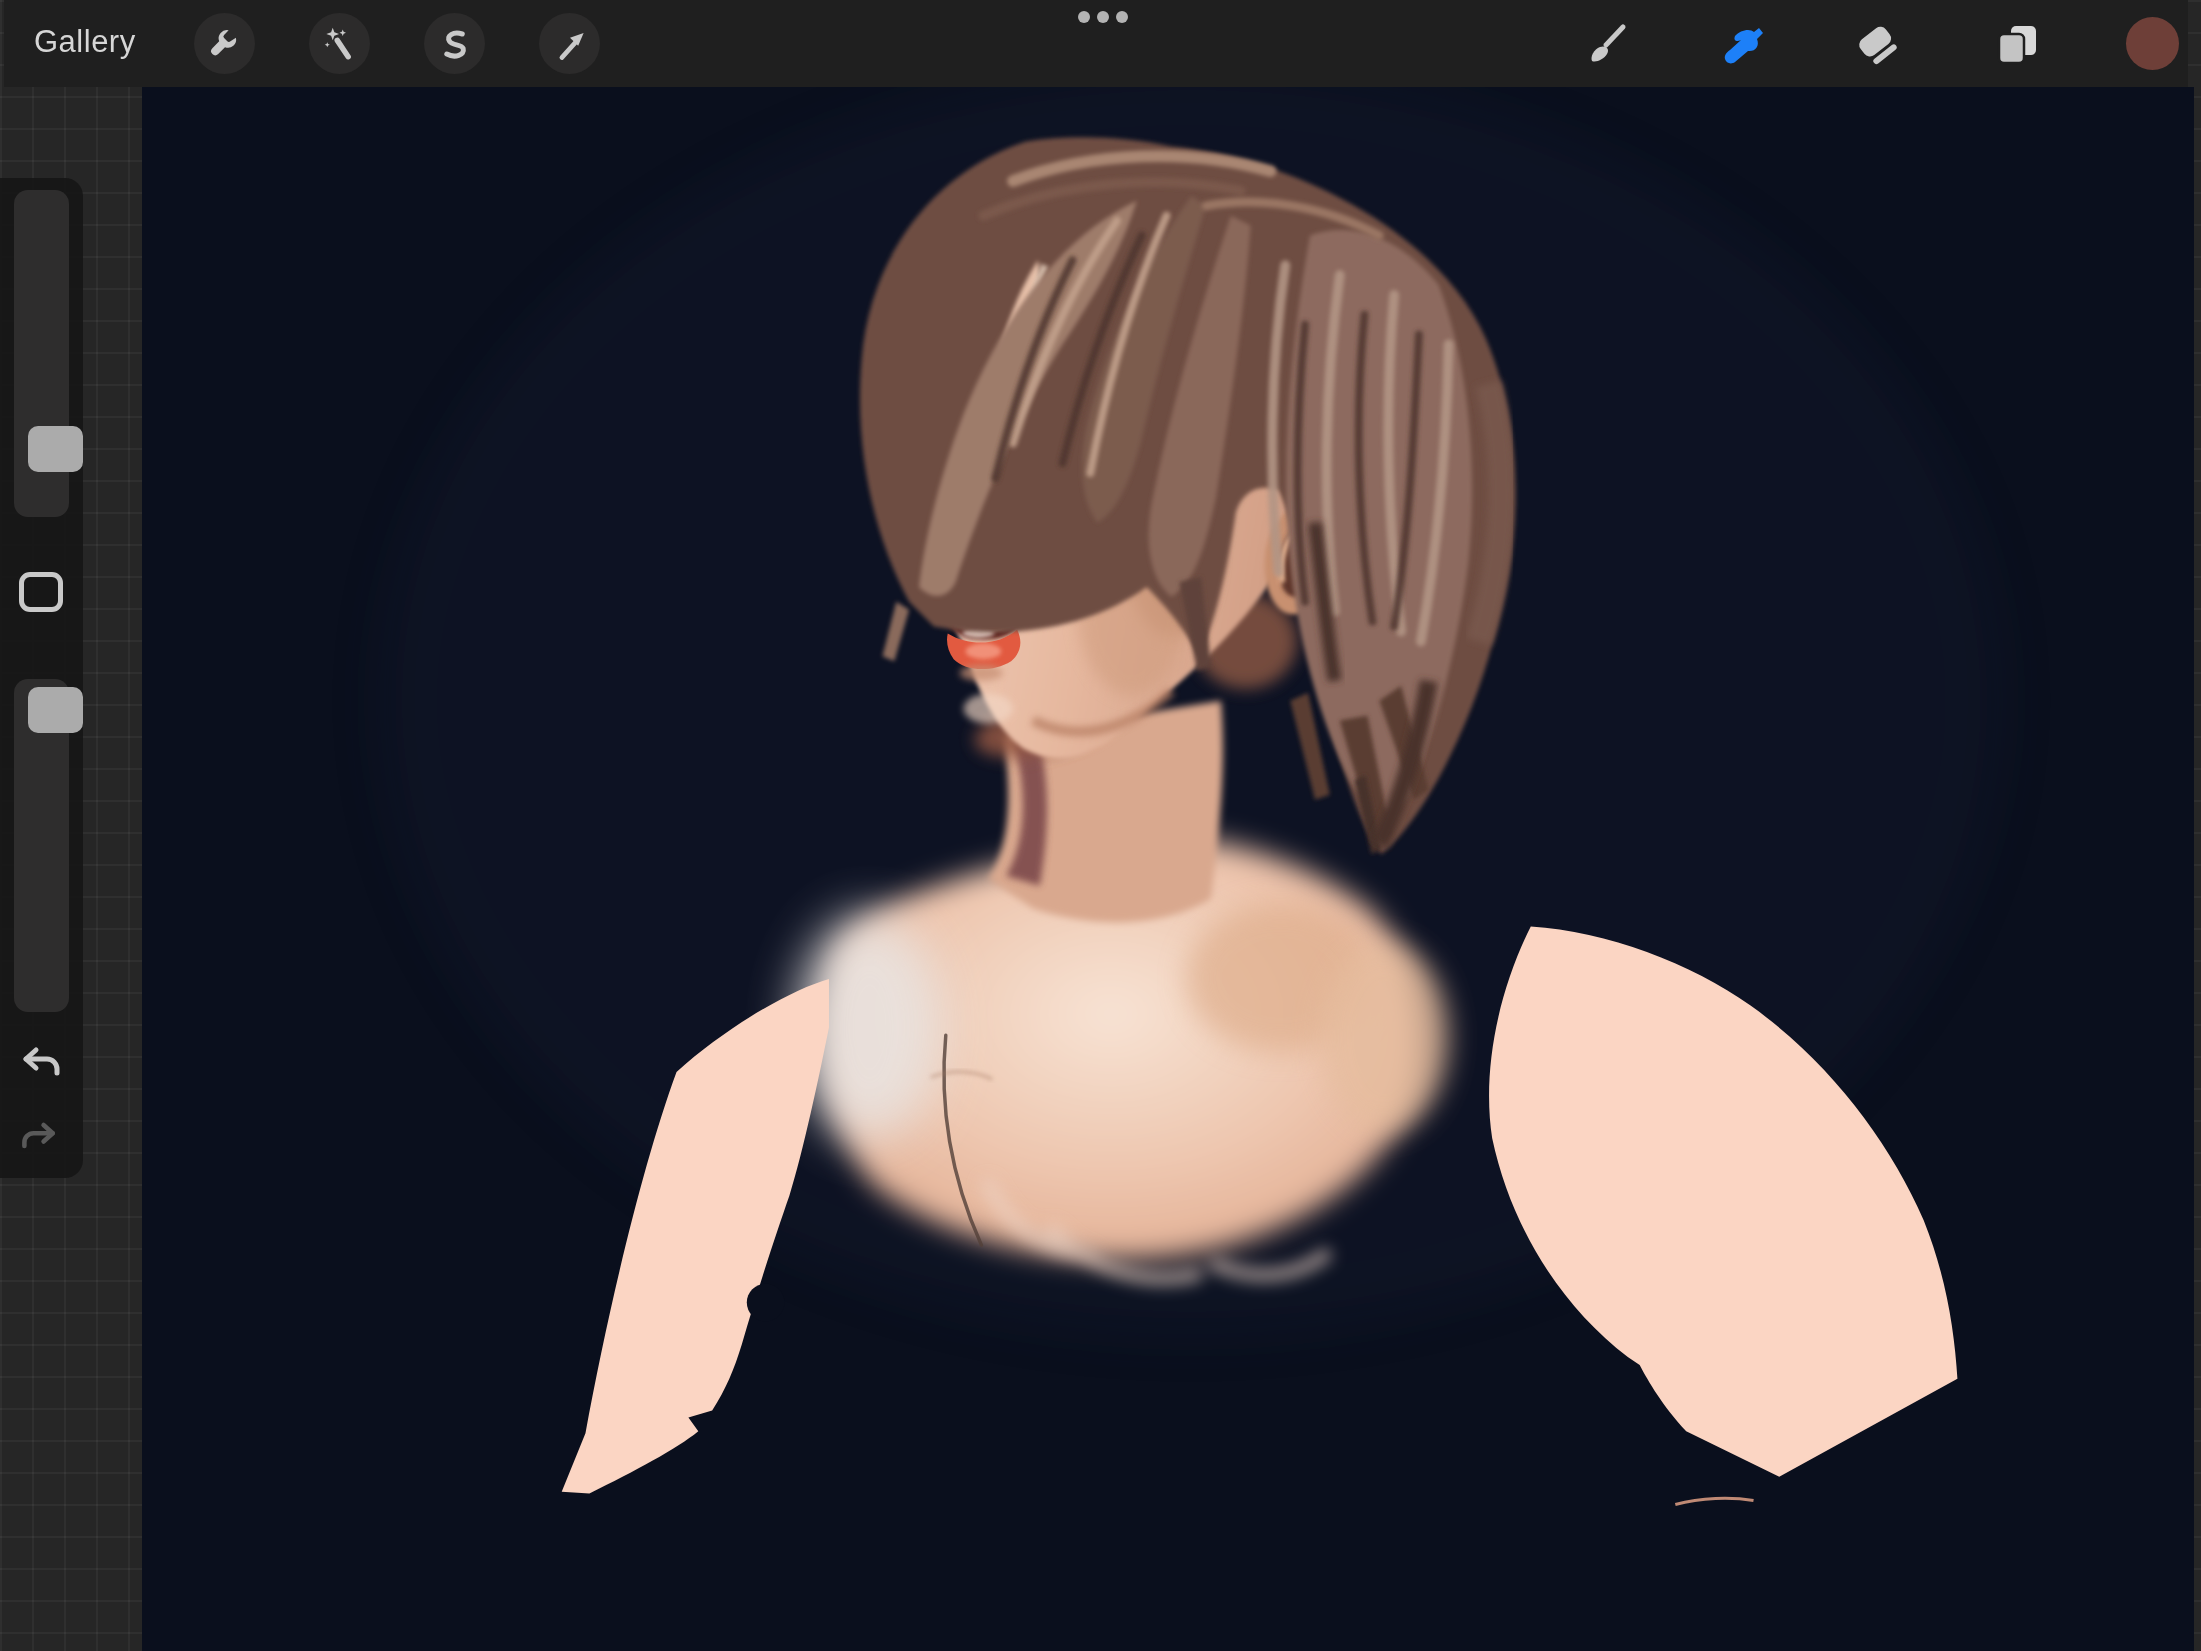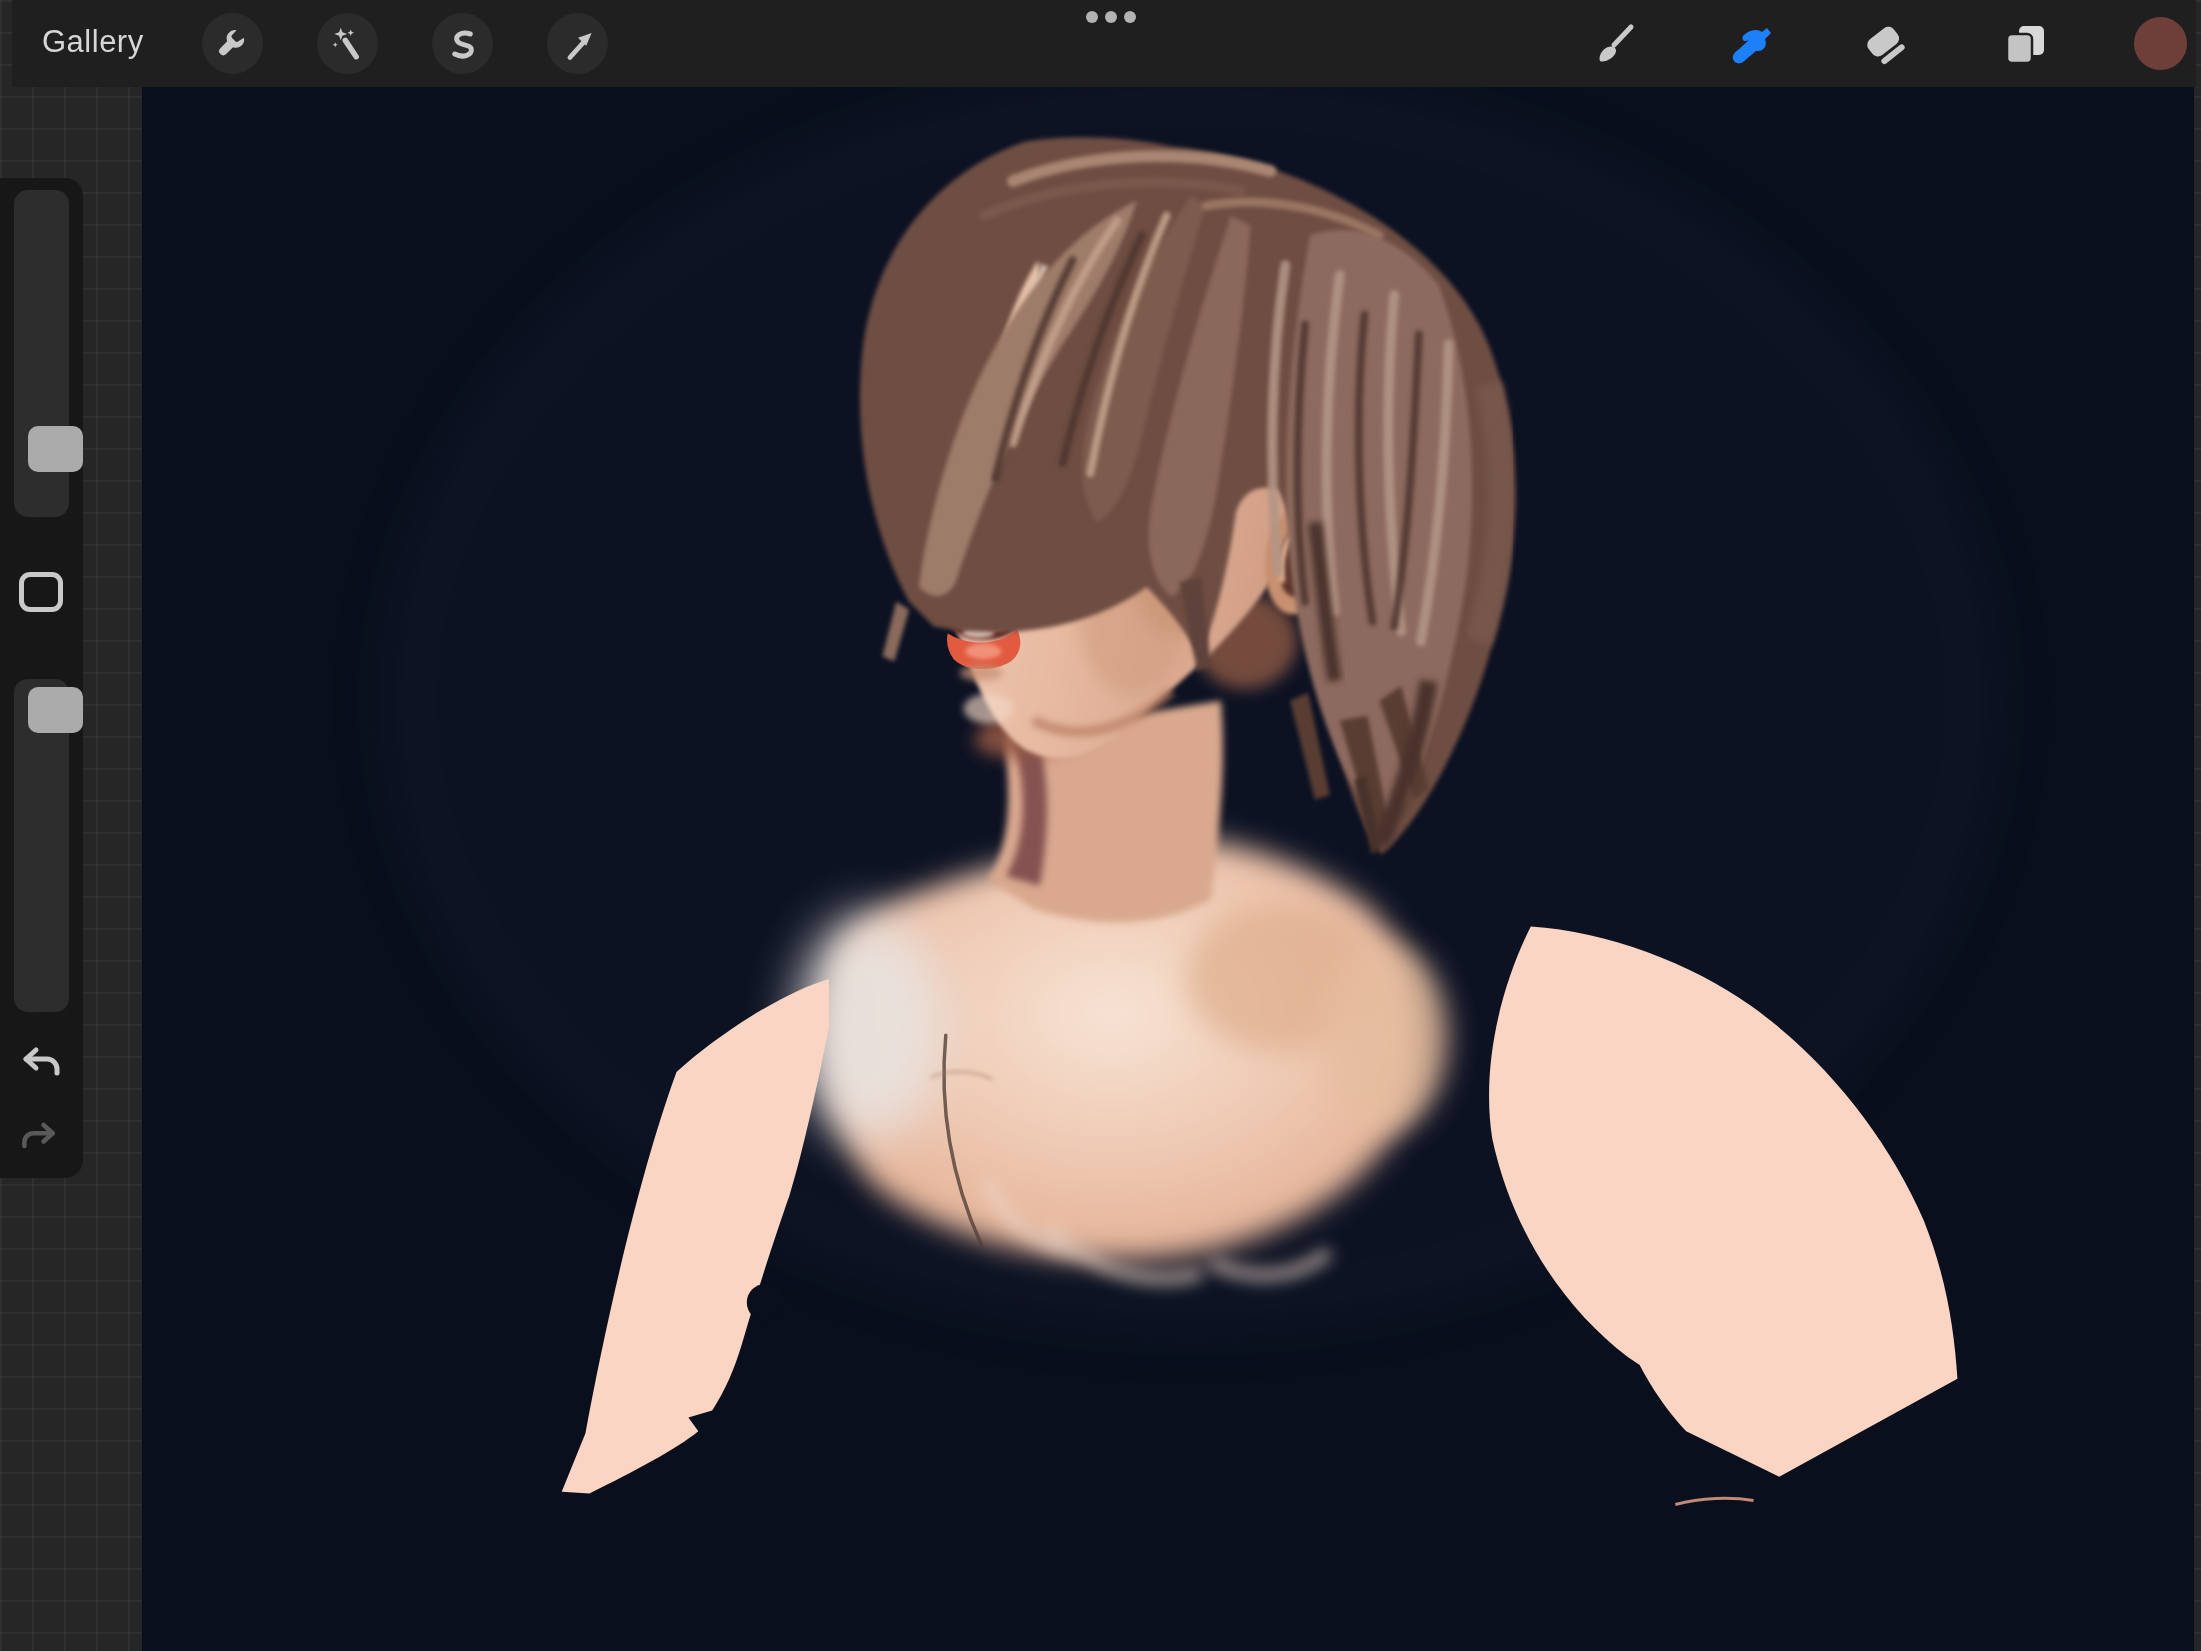--- a/index.html
+++ b/index.html
@@ -4,21 +4,21 @@
 <style>
   html,body{margin:0;padding:0;background:#000;}
   #screen{position:relative;width:2202px;height:1651px;overflow:hidden;
     font-family:"Liberation Sans","DejaVu Sans",sans-serif;
     background-color:#262626;
     background-image:
       linear-gradient(rgba(255,255,255,.045) 2px, transparent 2px),
       linear-gradient(90deg, rgba(255,255,255,.045) 2px, transparent 2px);
     background-size:32px 32px;}
   
-  #topbar{position:absolute;left:12px;top:0;width:2154px;height:87px;background:#1f1f1f;z-index:40;padding-left:30px;}
+  #topbar{position:absolute;left:4px;top:0;width:2154px;height:87px;background:#1f1f1f;z-index:40;padding-left:30px;}
   #gallery-label{position:absolute;left:30px;top:24px;font-size:31px;color:#d6d6d6;letter-spacing:0.5px;}
   .tool-circle{position:absolute;top:13px;width:61px;height:61px;border-radius:50%;background:#2c2b2b;
     display:flex;align-items:center;justify-content:center;}
   .ricon{position:absolute;top:20px;width:48px;height:48px;display:flex;align-items:center;justify-content:center;}
   #dots{position:absolute;left:1074px;top:11px;display:flex;gap:7px;}
   #dots span{width:12px;height:12px;border-radius:50%;background:#b3b3b3;display:block;}
   
   #canvas{position:absolute;left:142px;top:87px;width:2052px;height:1564px;z-index:10;}
   #canvas svg{display:block;}
   

